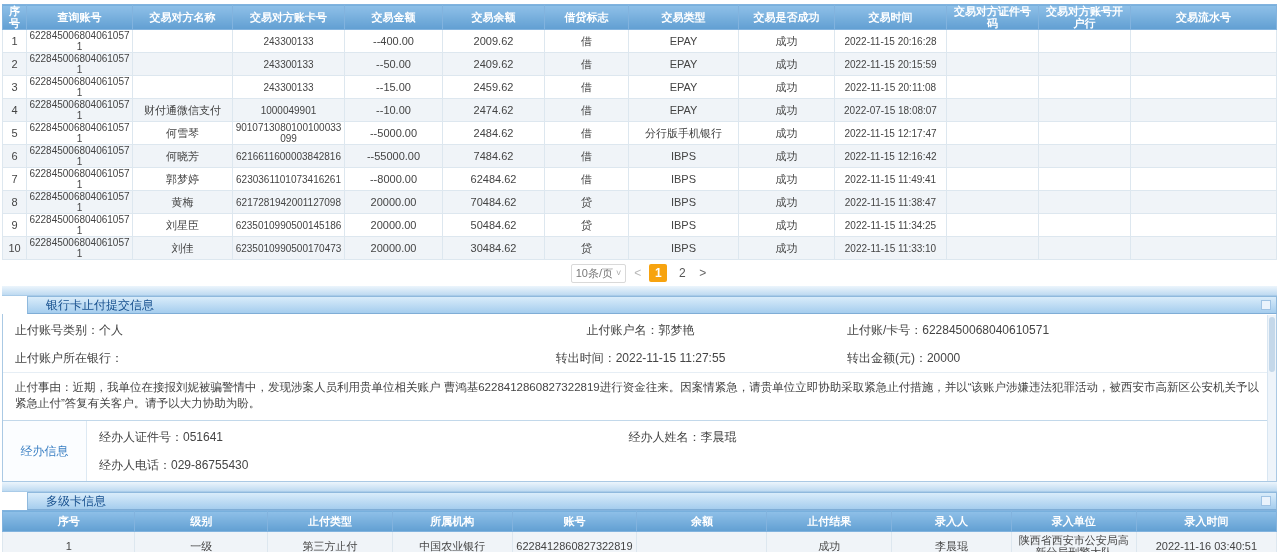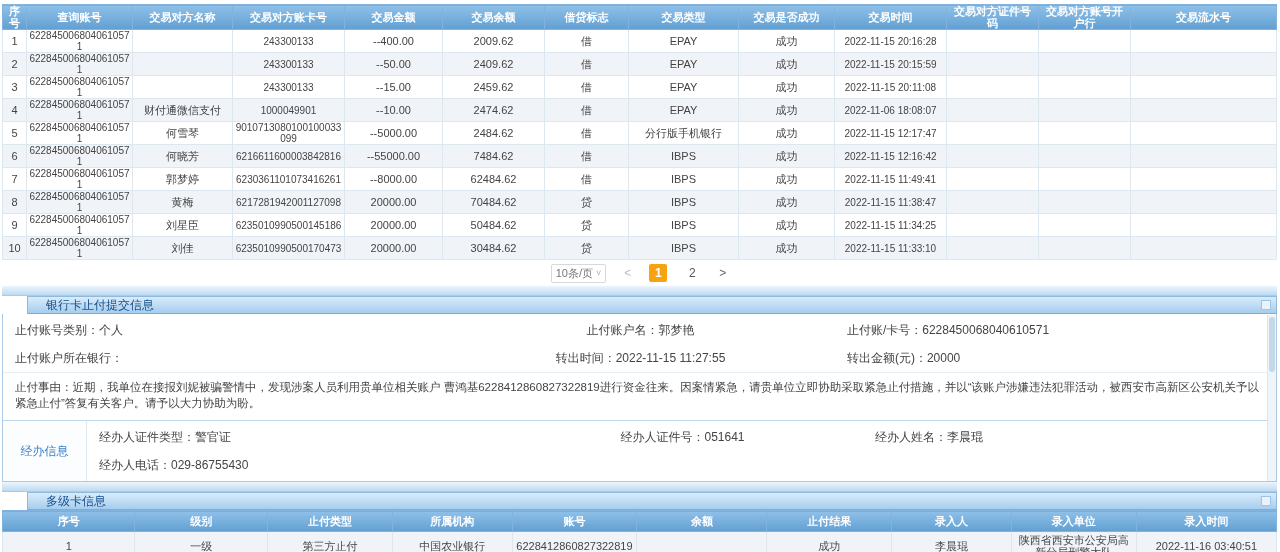--- a/index.html
+++ b/index.html
@@ -22,21 +22,21 @@
     border: 1px solid #dde7ef; font-size: 11px; line-height: 11px;
     text-align: center; padding: 0 2px; height: 21px; word-break: break-all;
     color: #444;
   }
   .txn-table td.num { font-size: 10px; }
   .txn-table tbody tr:nth-of-type(even) { background: #f0f4f8; }
 
   
   .pagination {
     height: 26px; display: flex; align-items: center; justify-content: center;
-    gap: 16px; font-size: 12px; color: #666;
+    gap: 6px; font-size: 12px; color: #666;
   }
   .page-size {
     border: 1px solid #d9d9d9; background: #fff; border-radius: 2px;
     font-size: 11px; color: #777; padding: 1px 4px; display: inline-flex;
     align-items: center; gap: 3px; cursor: pointer;
   }
   .page-size .caret { font-size: 9px; color: #aaa; }
   .pg-arrow { color: #b9b9b9; font-size: 12px; cursor: pointer; padding: 0 2px; }
   .pg-arrow.next { color: #666; }
   .pg {
@@ -194,21 +194,21 @@
           <tr>
             <td>4</td>
             <td class="num">6228450068040610571</td>
             <td>财付通微信支付</td>
             <td class="num">1000049901</td>
             <td>--10.00</td>
             <td>2474.62</td>
             <td>借</td>
             <td>EPAY</td>
             <td>成功</td>
-            <td class="num">2022-11-06 18:08:07</td>
+            <td class="num">2022-07-15 18:08:07</td>
             <td></td>
             <td></td>
             <td></td>
           </tr>
 
           <tr>
             <td>5</td>
             <td class="num">6228450068040610571</td>
             <td>何雪琴</td>
             <td class="num">9010713080100100033099</td>
@@ -349,23 +349,20 @@
               <span>转出金额(元)：</span><span>20000</span>
             </div>
           </div>
           <div class="reason">止付事由：近期，我单位在接报刘妮被骗警情中，发现涉案人员利用贵单位相关账户 曹鸿基6228412860827322819进行资金往来。因案情紧急，请贵单位立即协助采取紧急止付措施，并以“该账户涉嫌违法犯罪活动，被西安市高新区公安机关予以紧急止付”答复有关客户。请予以大力协助为盼。</div>
         </div>
       </div>
       <div class="group">
         <div class="side-label">经办信息</div>
         <div class="info-content">
           <div class="fields-row">
-            <div class="field">
-              <span>经办人证件类型：</span><span>警官证</span>
-            </div>
             <div class="field">
               <span>经办人证件号：</span><span>051641</span>
             </div>
             <div class="field">
               <span>经办人姓名：</span><span>李晨琨</span>
             </div>
           </div>
           <div class="fields-row">
             <div class="field">
               <span>经办人电话：</span><span>029-86755430</span>

